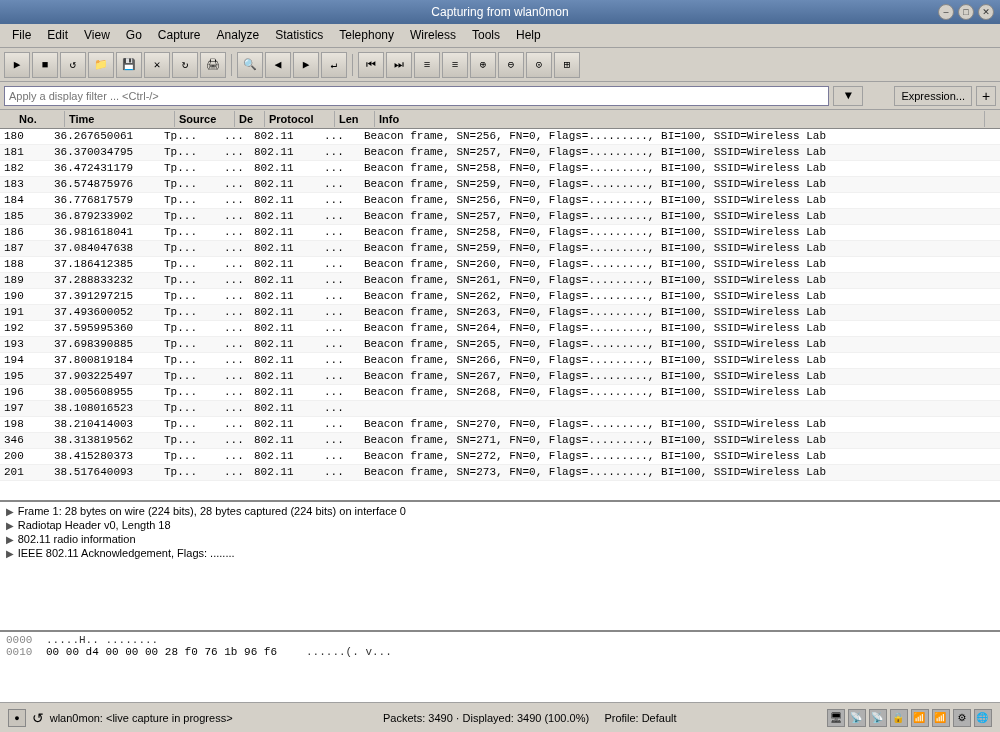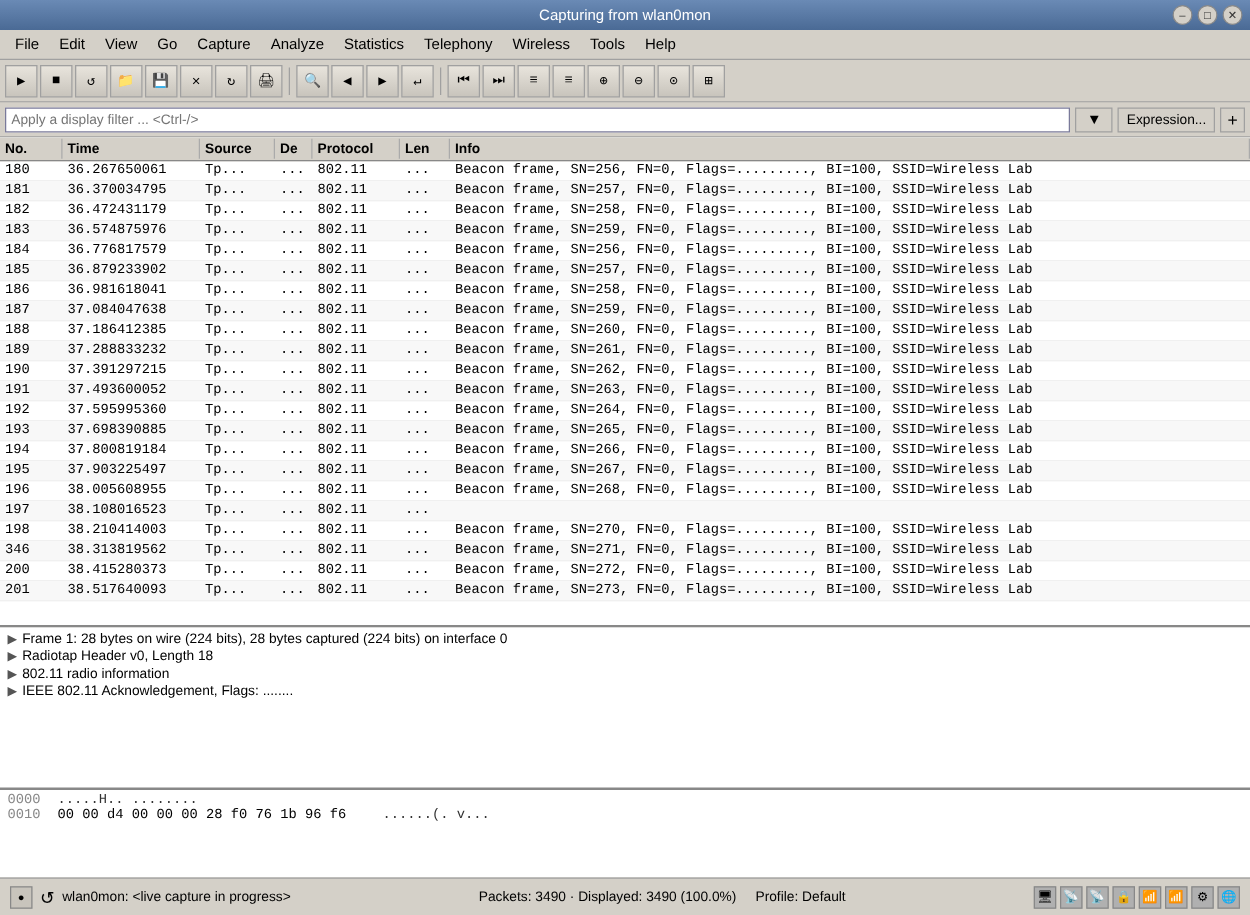--- a/index.html
+++ b/index.html
@@ -118,39 +118,40 @@
       cursor: pointer;
     }
     #expression-btn {
       height: 20px;
       padding: 0 6px;
       border: 1px solid #a0a0a0;
       background: #d4d0c8;
       font-size: 11px;
       font-family: Arial, sans-serif;
       cursor: pointer;
+      margin-left: 27px;
     }
     
     #packet-list {
       flex: 1;
       overflow: hidden;
       background: white;
       border-bottom: 2px solid #888;
       display: flex;
       flex-direction: column;
     }
     #packet-header {
       display: grid;
       grid-template-columns: 50px 110px 60px 30px 70px 40px 1fr;
       background: #d4d0c8;
       border-bottom: 1px solid #888;
       font-family: Arial, sans-serif;
       font-size: 11px;
       font-weight: bold;
-      padding: 1px 0;
+      padding: 1px 15px;
       flex-shrink: 0;
     }
     .col-header {
       padding: 2px 4px;
       border-right: 1px solid #aaa;
       overflow: hidden;
     }
     #packet-rows {
       flex: 1;
       overflow-y: auto;

